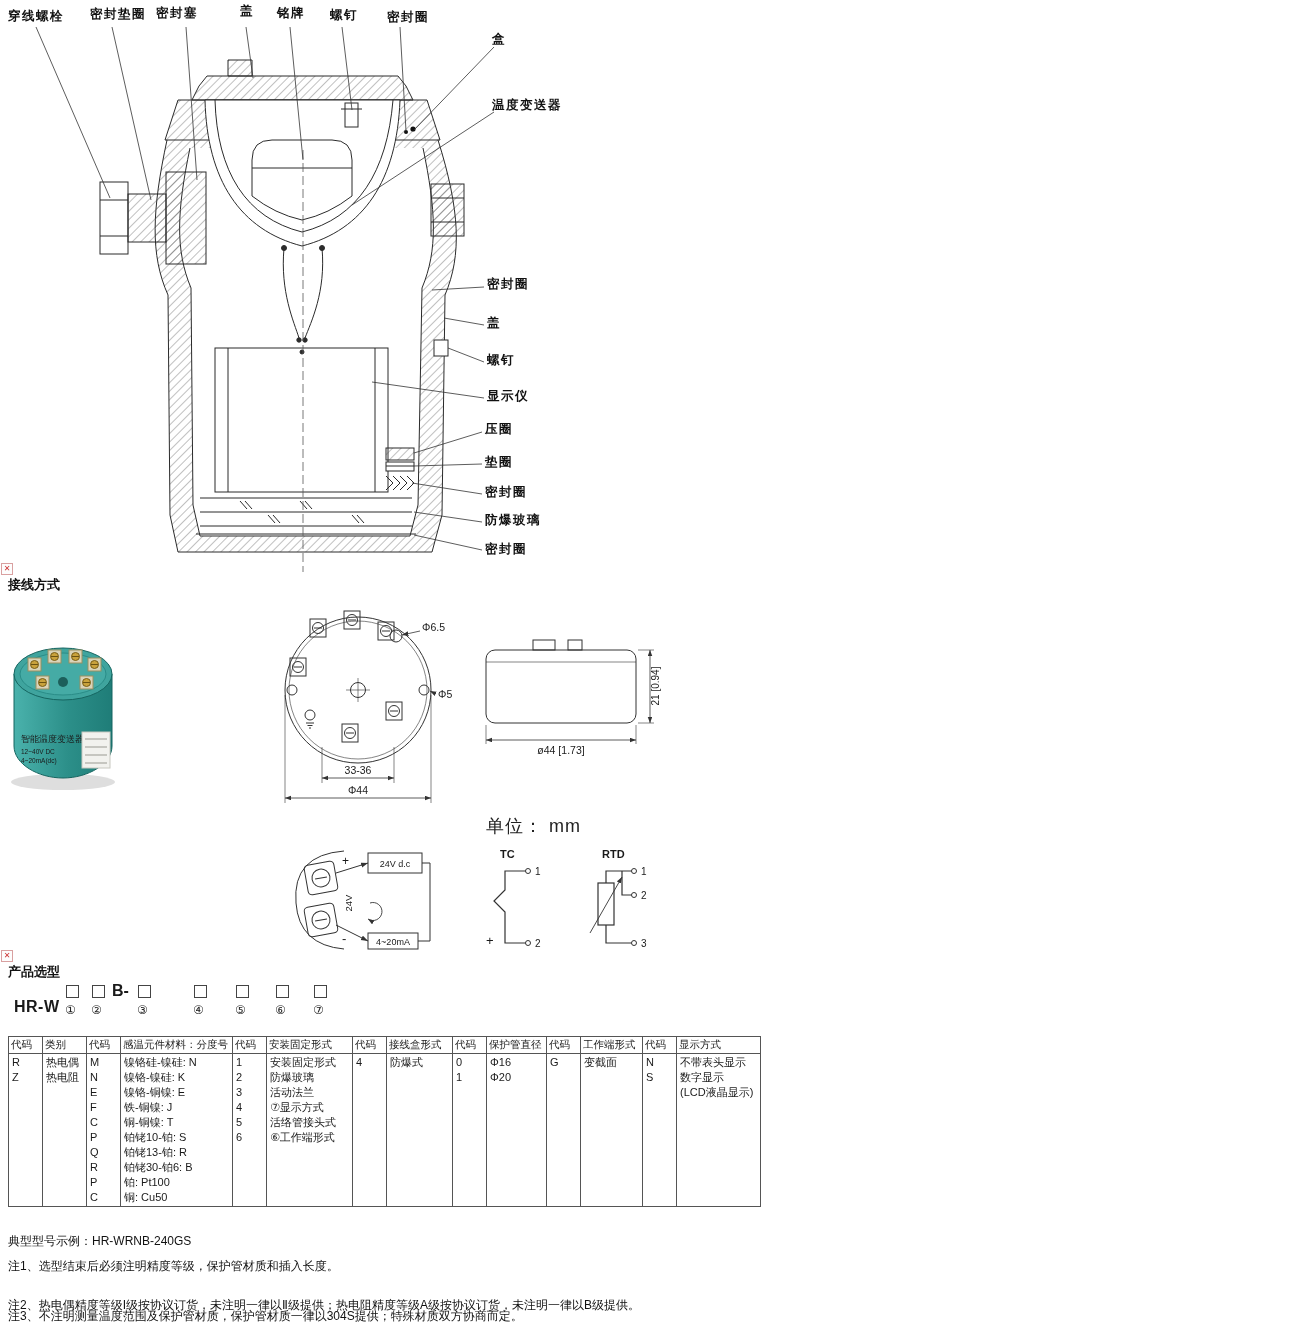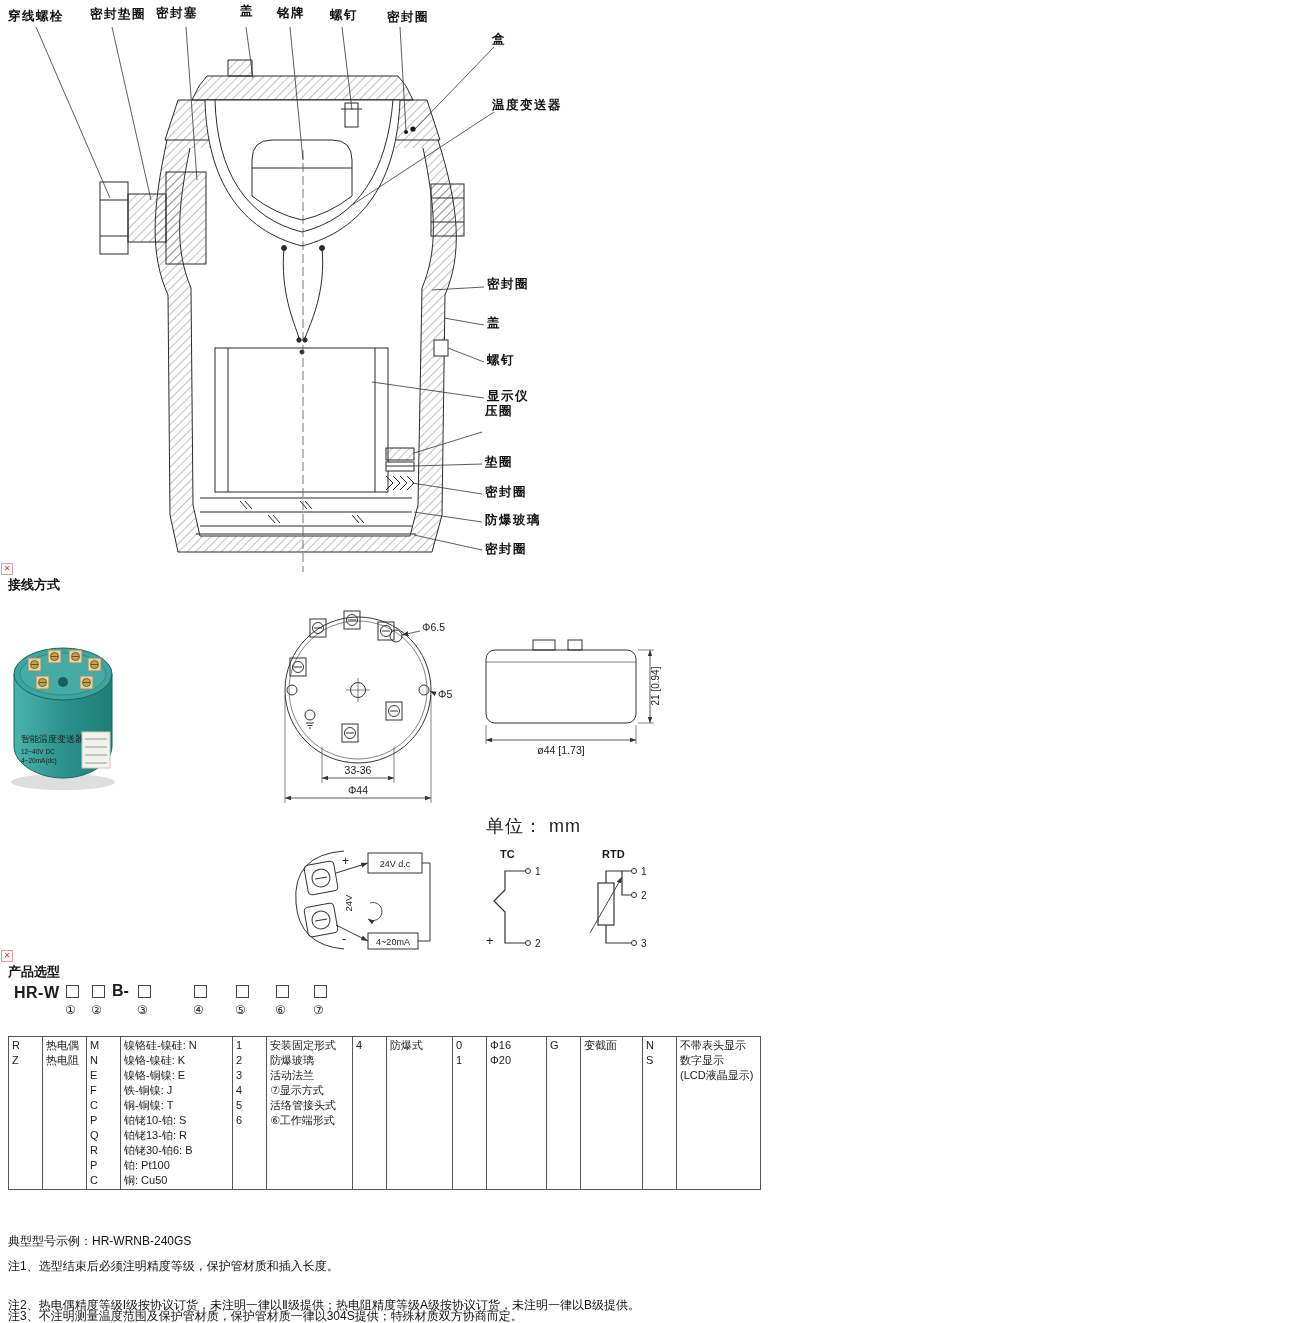--- a/index.html
+++ b/index.html
@@ -133,21 +133,21 @@
         <span class="diagram-label" style="left: 240px; top: 3px;">盖</span>
         <span class="diagram-label" style="left: 277px; top: 5px;">铭牌</span>
         <span class="diagram-label" style="left: 330px; top: 7px;">螺钉</span>
         <span class="diagram-label" style="left: 387px; top: 9px;">密封圈</span>
         <span class="diagram-label" style="left: 492px; top: 31px;">盒</span>
         <span class="diagram-label" style="left: 492px; top: 97px;">温度变送器</span>
         <span class="diagram-label" style="left: 487px; top: 276px;">密封圈</span>
         <span class="diagram-label" style="left: 487px; top: 315px;">盖</span>
         <span class="diagram-label" style="left: 487px; top: 352px;">螺钉</span>
         <span class="diagram-label" style="left: 487px; top: 388px;">显示仪</span>
-        <span class="diagram-label" style="left: 485px; top: 403px;">压圈</span>
+        <span class="diagram-label" style="left: 485px; top: 421px;">压圈</span>
         <span class="diagram-label" style="left: 485px; top: 454px;">垫圈</span>
         <span class="diagram-label" style="left: 485px; top: 484px;">密封圈</span>
         <span class="diagram-label" style="left: 485px; top: 512px;">防爆玻璃</span>
         <span class="diagram-label" style="left: 485px; top: 541px;">密封圈</span>
       </div>
   </div>
 
   <span class="broken-img" style="left:1px;top:563px">✕</span>
   <div class="section-heading" style="left:8px;top:576px">接线方式</div>
 
@@ -368,21 +368,21 @@
     <text x="24" y="13" font-size="11" font-weight="bold">RTD</text>
     <text x="63" y="30" font-size="10">1</text>
     <text x="63" y="54" font-size="10">2</text>
     <text x="63" y="102" font-size="10">3</text>
   </svg>
 
   <span class="broken-img" style="left:1px;top:950px">✕</span>
   <div class="section-heading" style="left:8px;top:963px">产品选型</div>
 
   <div class="model-row" style="left:8px;top:982px" id="model-row">
-    <span class="model-prefix" style="left:6px;top:2px">HR-W</span>
+    <span class="model-prefix" style="left:6px;top:16px">HR-W</span>
     <span class="model-mid" style="left:104px;top:0">B-</span>
   <span class="model-box" style="left: 58px; top: 3px;"></span>
       <span class="model-circ" style="left: 57px; top: 21px;">①</span>
       <span class="model-box" style="left: 84px; top: 3px;"></span>
       <span class="model-circ" style="left: 83px; top: 21px;">②</span>
       <span class="model-box" style="left: 130px; top: 3px;"></span>
       <span class="model-circ" style="left: 129px; top: 21px;">③</span>
       <span class="model-box" style="left: 186px; top: 3px;"></span>
       <span class="model-circ" style="left: 185px; top: 21px;">④</span>
       <span class="model-box" style="left: 228px; top: 3px;"></span>
@@ -405,20 +405,36 @@
           <col style="width: 34px;">
           <col style="width: 66px;">
           <col style="width: 34px;">
           <col style="width: 60px;">
           <col style="width: 34px;">
           <col style="width: 62px;">
           <col style="width: 34px;">
           <col style="width: 84px;">
         </colgroup>
         <thead>
+          <tr class="t2">
+            <th>代码</th>
+            <th>类别</th>
+            <th>代码</th>
+            <th>感温元件材料：分度号</th>
+            <th>代码</th>
+            <th>安装固定形式</th>
+            <th>代码</th>
+            <th>接线盒形式</th>
+            <th>代码</th>
+            <th>保护管直径</th>
+            <th>代码</th>
+            <th>工作端形式</th>
+            <th>代码</th>
+            <th>显示方式</th>
+          </tr>
         </thead>
         <tbody>
           <tr>
             <td style="height: 152px;">
               <div class="ln">R</div>
               <div class="ln">Z</div>
             </td>
             <td>
               <div class="ln">热电偶</div>
               <div class="ln">热电阻</div>

